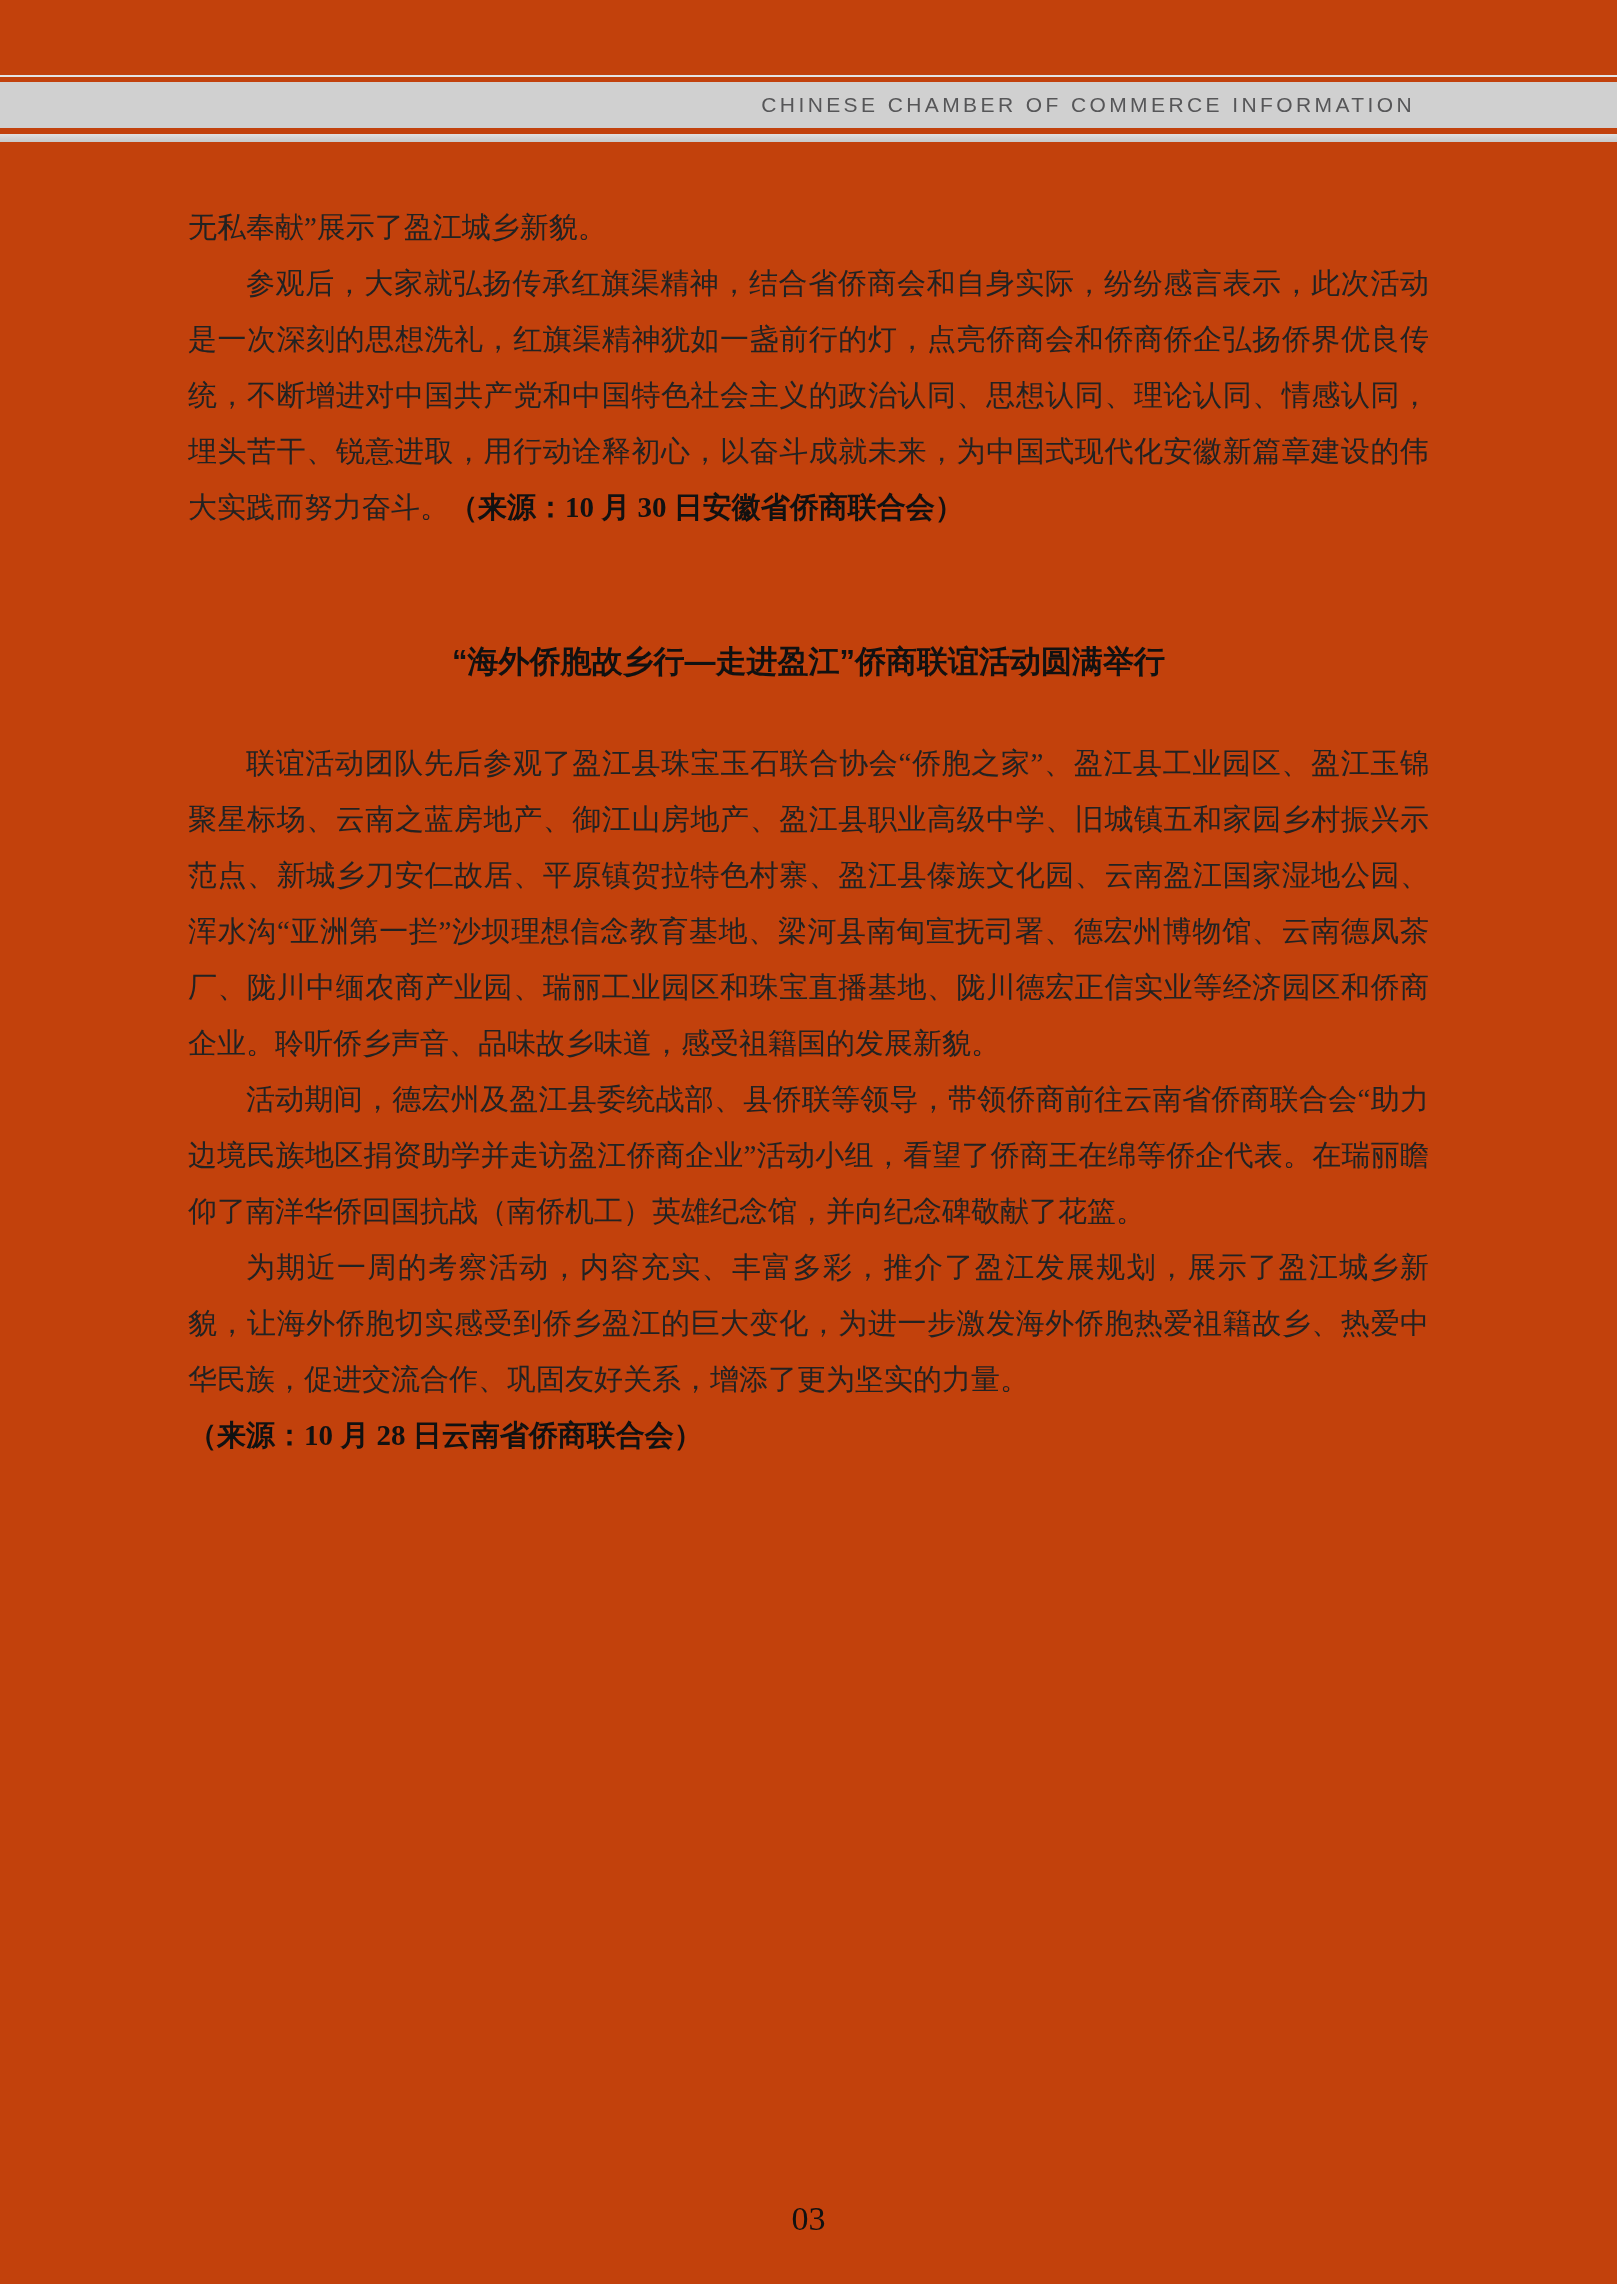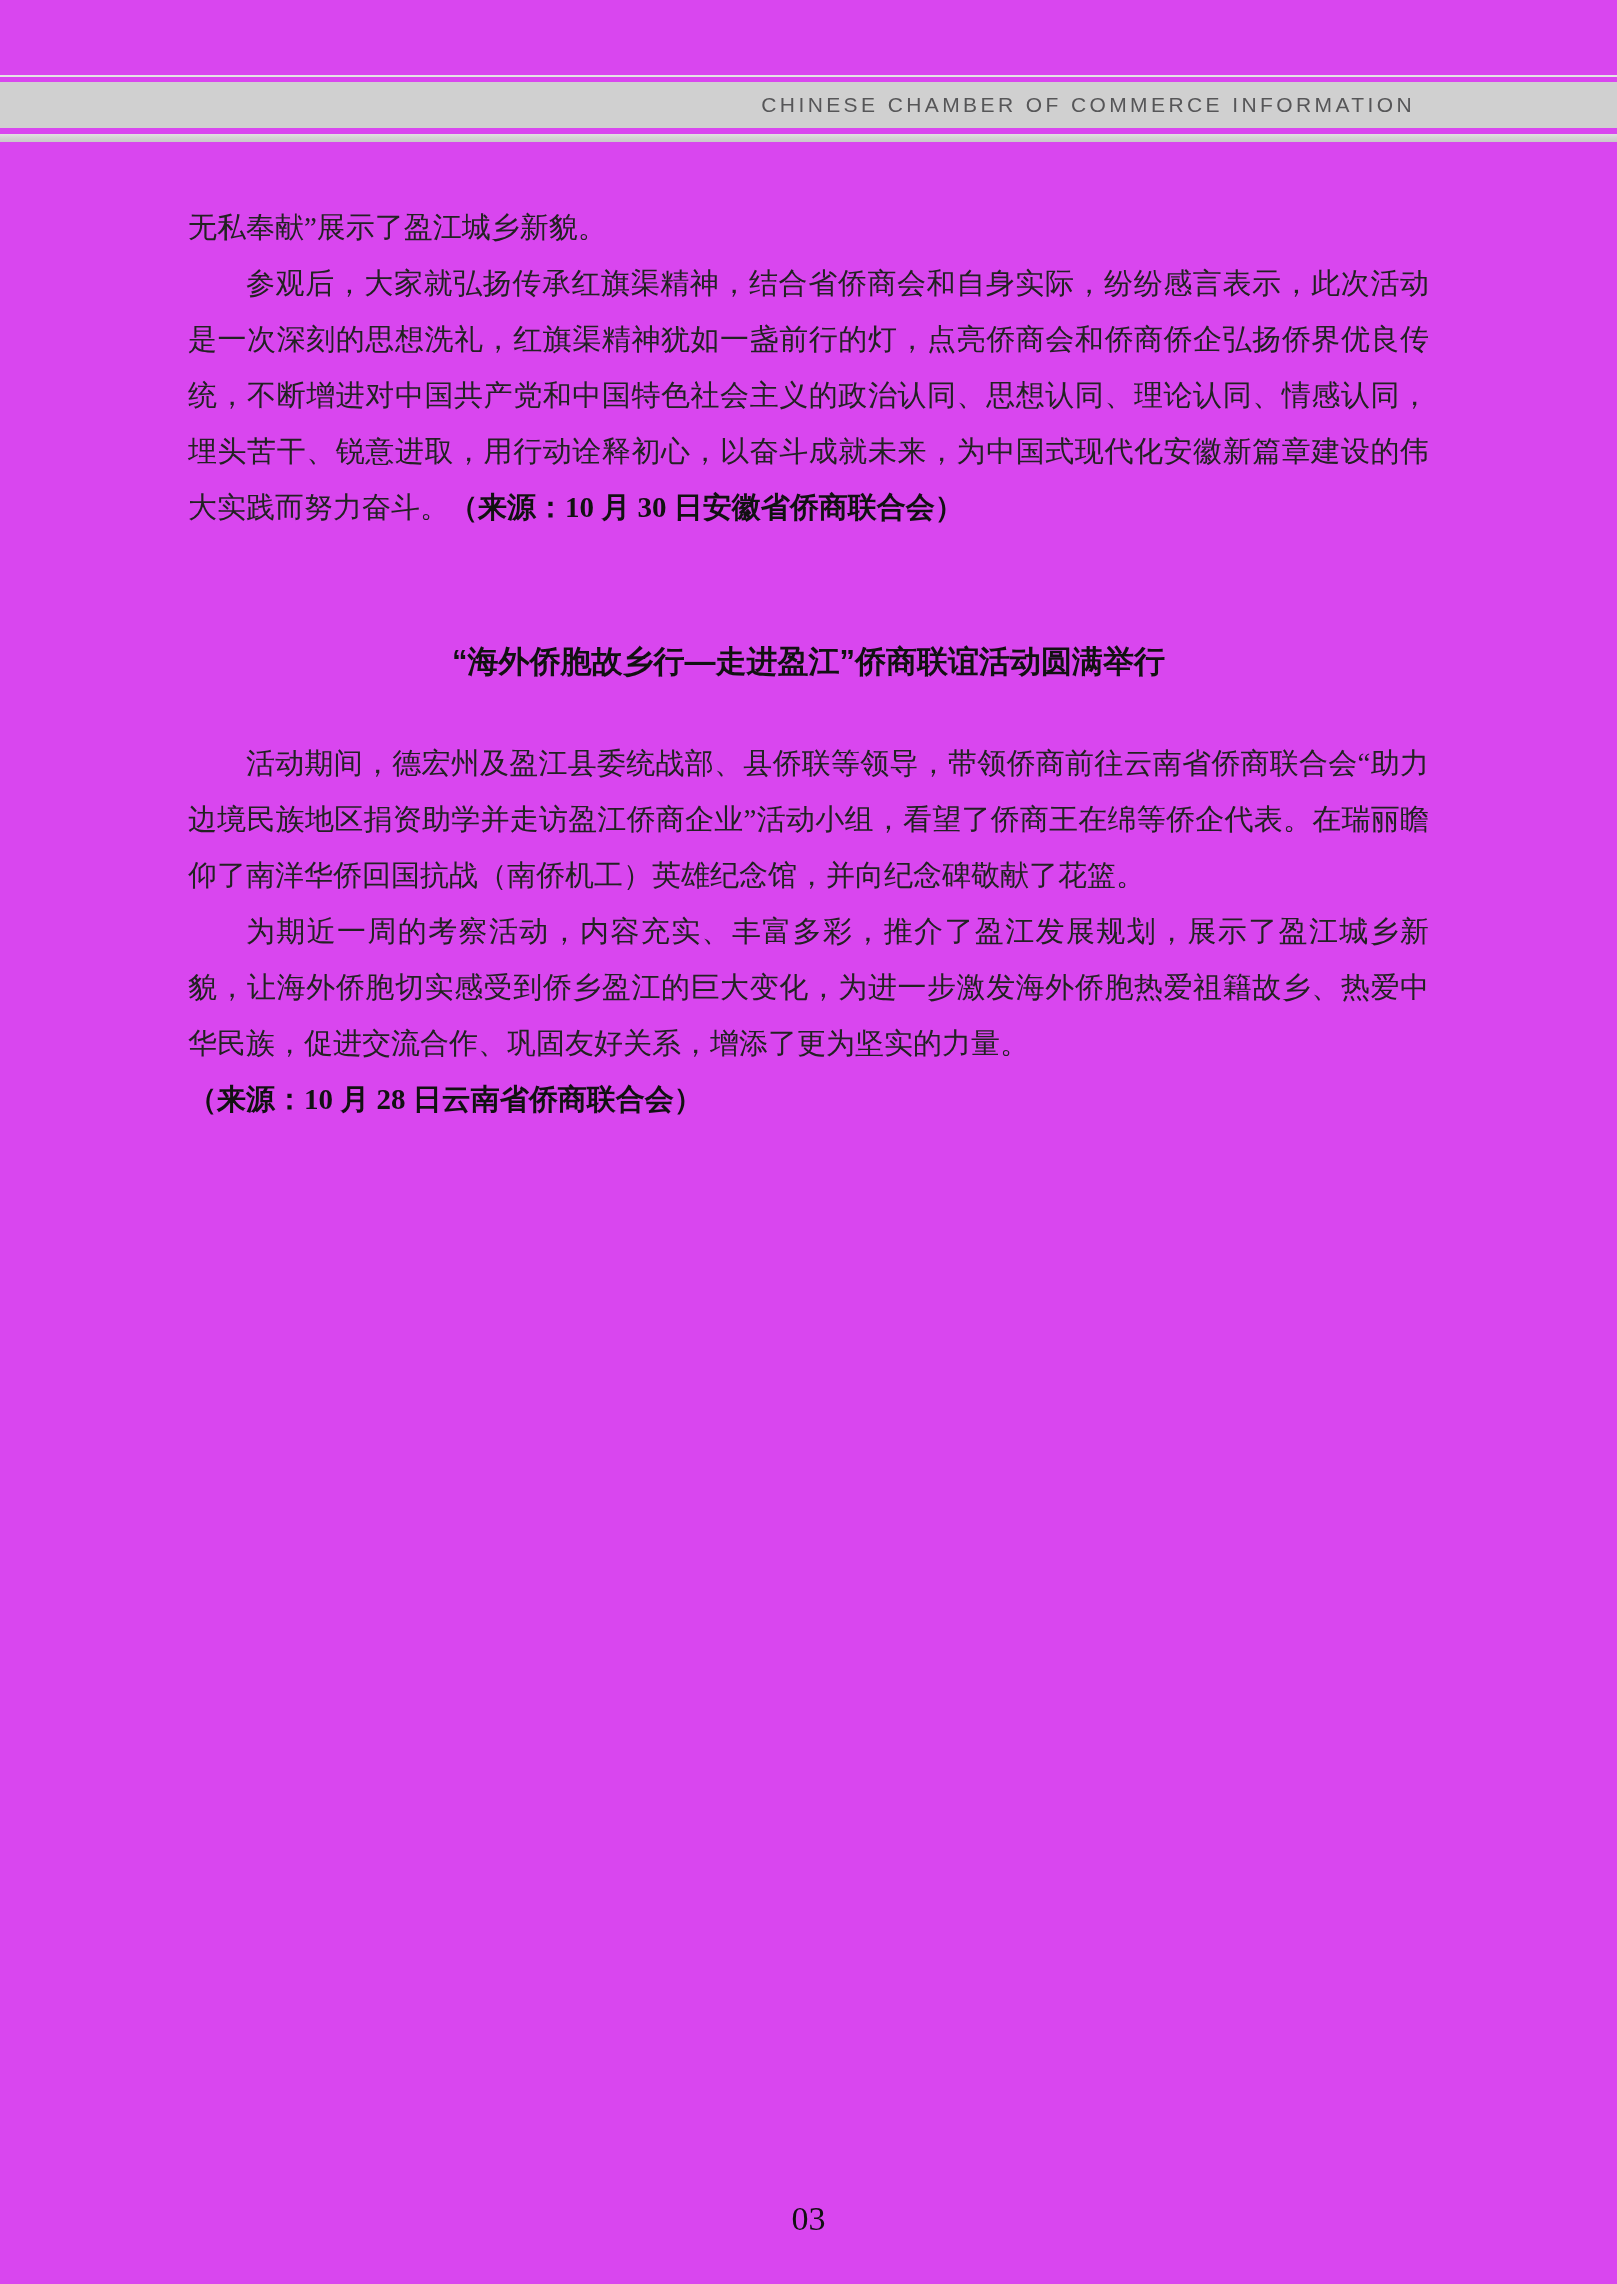--- a/index.html
+++ b/index.html
@@ -1,20 +1,20 @@
 <!DOCTYPE html>
 <html style="font-size:12px"><head>
 <meta charset="utf-8">
 <style>
   html,body{margin:0;padding:0;background:#ffffff;}
   .page{
     position:relative;
     width:1617px;
     height:2284px;
-    background:#d946ef;
+    background:#c2410c;
     overflow:hidden;
     font-family:"Liberation Serif", serif;
   }
   .top-hairline{
     position:absolute;
     top:75px;left:0;
     width:100%;height:2.3px;
     background:#e4e4e4;
   }
   .band{
@@ -105,20 +105,21 @@
 
   <main class="content">
 
     <p class="para no-indent">无私奉献”展示了盈江城乡新貌。</p>
 
     <p class="para"><span>参观后，大家就弘扬传承红旗渠精神，结合省侨商会和自身实际，纷纷感言表示，此次活动是一次深刻的思想洗礼，红旗渠精神犹如一盏前行的灯，点亮侨商会和侨商侨企弘扬侨界优良传统，不断增进对中国共产党和中国特色社会主义的政治认同、思想认同、理论认同、情感认同，埋头苦干、锐意进取，用行动诠释初心，以奋斗成就未来，为中国式现代化安徽新篇章建设的伟大实践而努力奋斗。</span><span class="source-inline">（来源：10 月 30 日安徽省侨商联合会）</span></p>
 
     <h1 class="title">“海外侨胞故乡行—走进盈江”侨商联谊活动圆满举行</h1>
 
 
+    <p class="para">联谊活动团队先后参观了盈江县珠宝玉石联合协会“侨胞之家”、盈江县工业园区、盈江玉锦聚星标场、云南之蓝房地产、御江山房地产、盈江县职业高级中学、旧城镇五和家园乡村振兴示范点、新城乡刀安仁故居、平原镇贺拉特色村寨、盈江县傣族文化园、云南盈江国家湿地公园、浑水沟“亚洲第一拦”沙坝理想信念教育基地、梁河县南甸宣抚司署、德宏州博物馆、云南德凤茶厂、陇川中缅农商产业园、瑞丽工业园区和珠宝直播基地、陇川德宏正信实业等经济园区和侨商企业。聆听侨乡声音、品味故乡味道，感受祖籍国的发展新貌。</p>
 
 
     <p class="para">活动期间，德宏州及盈江县委统战部、县侨联等领导，带领侨商前往云南省侨商联合会“助力边境民族地区捐资助学并走访盈江侨商企业”活动小组，看望了侨商王在绵等侨企代表。在瑞丽瞻仰了南洋华侨回国抗战（南侨机工）英雄纪念馆，并向纪念碑敬献了花篮。</p>
 
     <p class="para">为期近一周的考察活动，内容充实、丰富多彩，推介了盈江发展规划，展示了盈江城乡新貌，让海外侨胞切实感受到侨乡盈江的巨大变化，为进一步激发海外侨胞热爱祖籍故乡、热爱中华民族，促进交流合作、巩固友好关系，增添了更为坚实的力量。</p>
 
     <p class="source-line"><span class="source-inline">（来源：10 月 28 日云南省侨商联合会）</span></p>
 
   </main>
 

